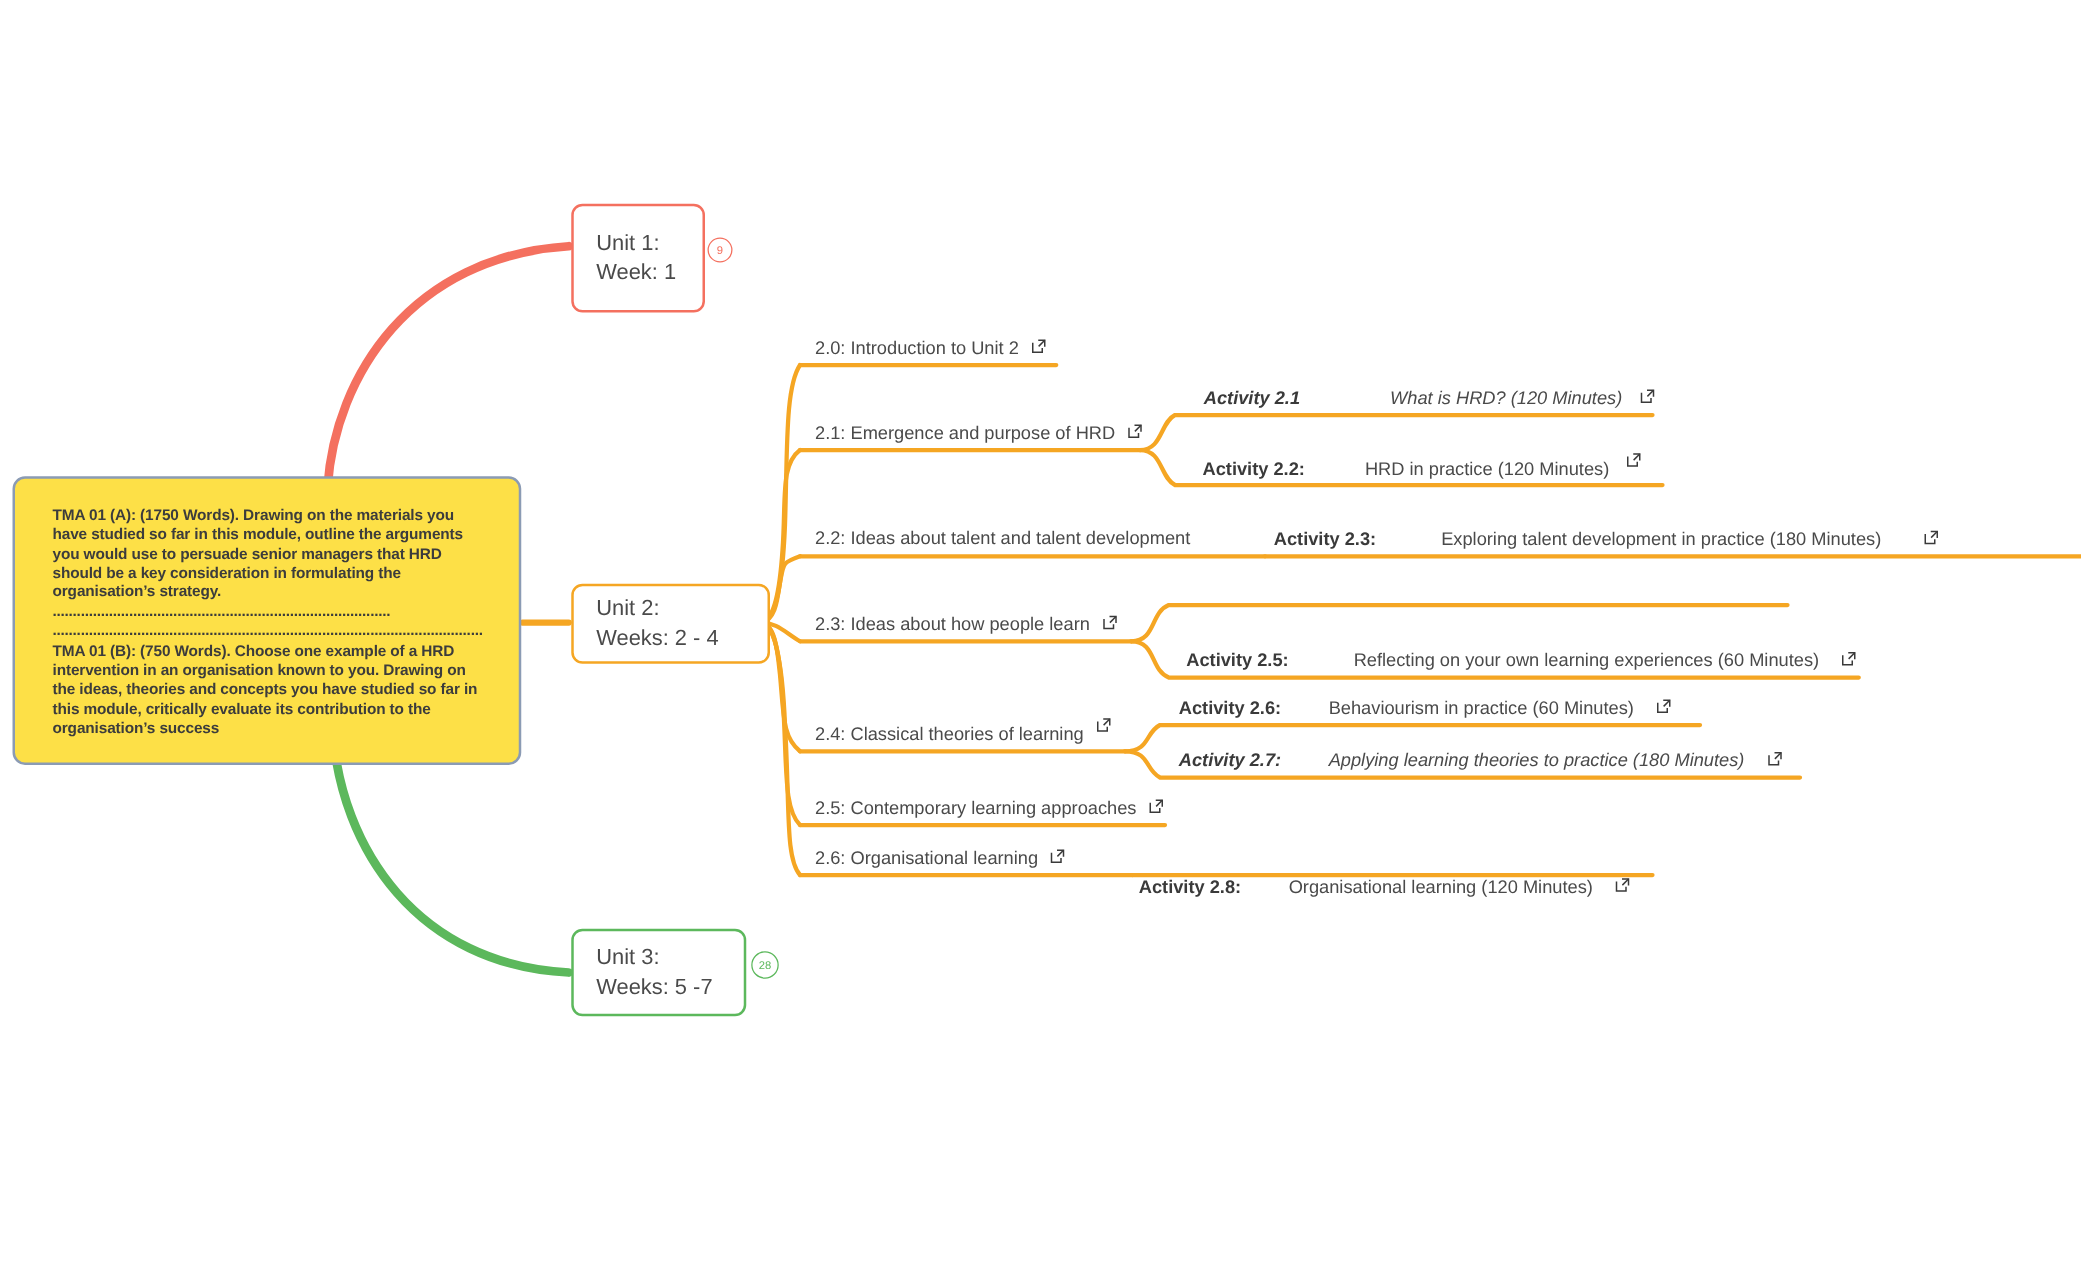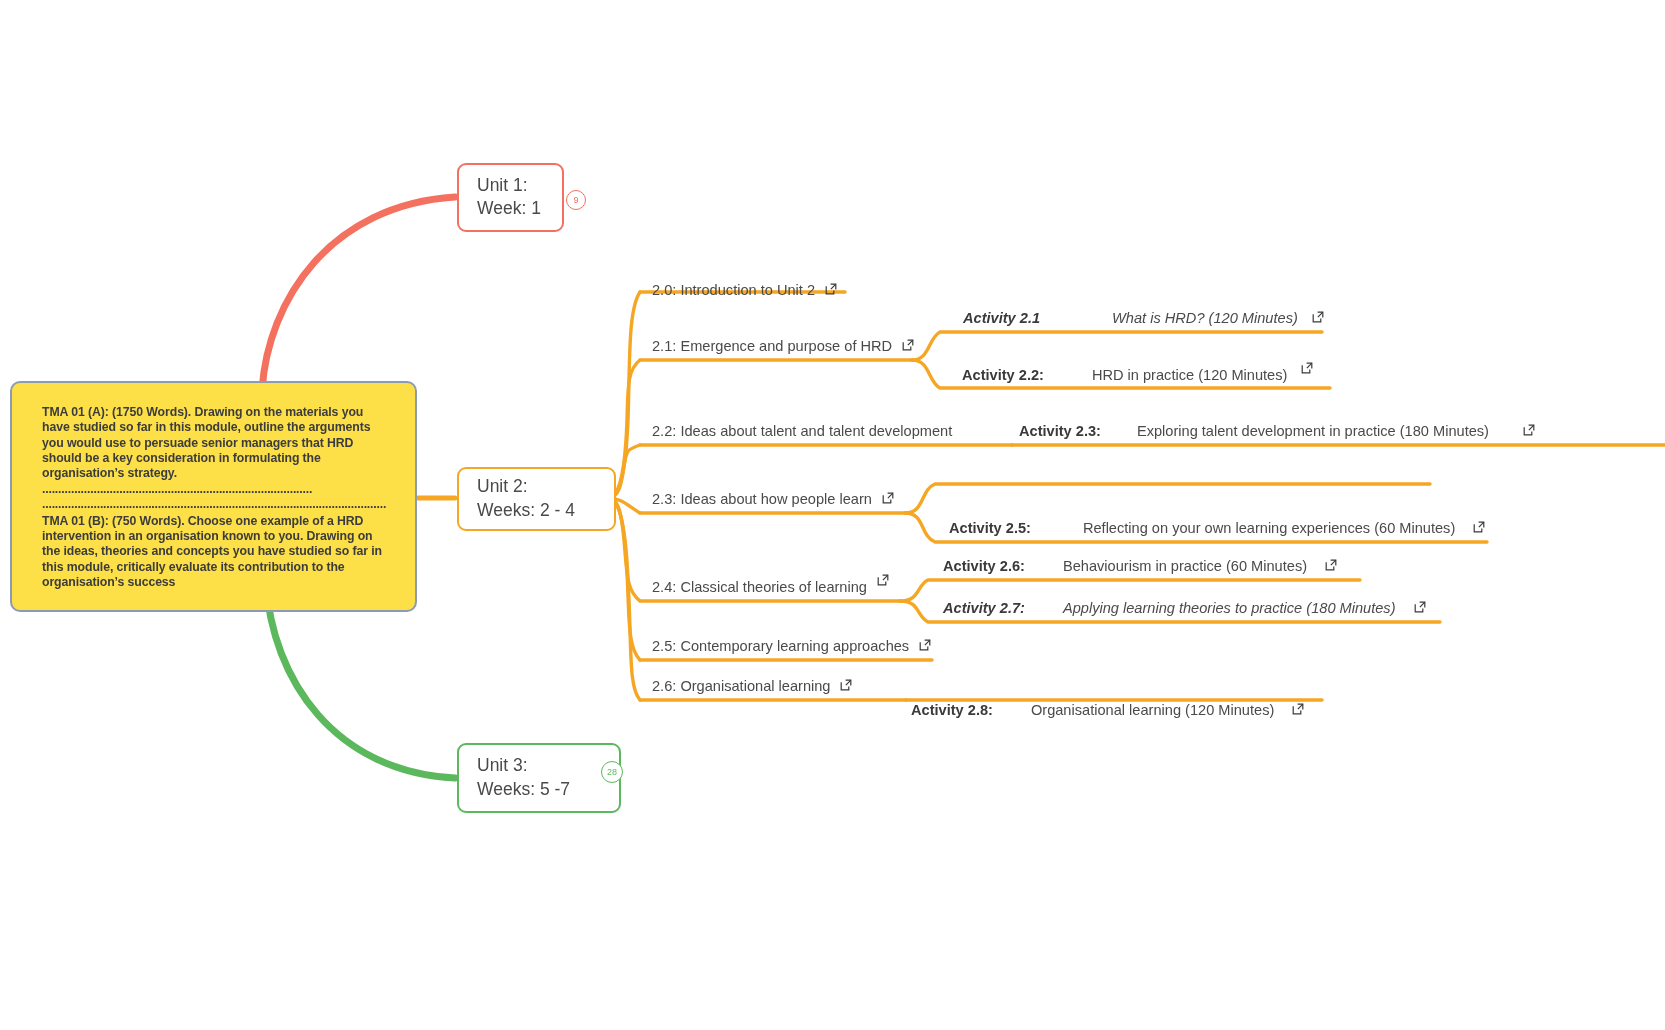--- a/index.html
+++ b/index.html
@@ -51,23 +51,23 @@
     flex-direction:column;
     justify-content:center;
     padding:9px 18px 10px 18px;
   }
   .unit-line{
     font-size:17.5px;
     color:#4a4a4a;
     line-height:1.32;
     white-space:nowrap;
   }
-  #unit1{left:457px;top:163px;width:107px;height:69px;border-color:#f4705f;}
+  #unit1{left:457px;top:163px;width:107px;height:87px;border-color:#f4705f;}
   #unit2{left:457px;top:467px;width:159px;height:64px;border-color:#f5a623;}
-  #unit3{left:457px;top:743px;width:164px;height:70px;border-color:#5cb85c;}
+  #unit3{left:457px;top:743px;width:140px;height:70px;border-color:#5cb85c;}
 
   .unit-badge{
     position:absolute;
     border-radius:50%;
     background:#ffffff;
     display:flex;align-items:center;justify-content:center;
     font-size:9px;
     line-height:1;
     border-width:1px;border-style:solid;
   }
@@ -165,21 +165,21 @@
     <span class="unit-line">Unit 2:</span>
     <span class="unit-line">Weeks: 2 - 4</span>
   </div>
 
   <div class="unit-node" id="unit3">
     <span class="unit-line">Unit 3:</span>
     <span class="unit-line">Weeks: 5 -7</span>
   </div>
   <div class="unit-badge" id="badge3">28</div>
 
-  <div class="node-label" style="left:652px;top:271px;margin-top:12px;">
+  <div class="node-label" style="left:652px;top:271px;">
     <span class="code">2.0: Introduction to Unit 2</span>
     <span class="ext-icon" style="margin-left:10px;">
       <svg width="12" height="12" viewBox="0 0 12 12">
           <path d="M1.2 3.2 L1.2 10.8 L8.8 10.8 L8.8 7.4" fill="none" stroke="#3a3a3a" stroke-width="1.2"></path>
           <path d="M5.6 1.2 L10.8 1.2 L10.8 6.4" fill="none" stroke="#3a3a3a" stroke-width="1.2"></path>
           <path d="M10.8 1.2 L5.9 6.1" fill="none" stroke="#3a3a3a" stroke-width="1.2"></path>
         </svg>
     </span>
   </div>
 
@@ -261,21 +261,21 @@
       <svg width="12" height="12" viewBox="0 0 12 12">
           <path d="M1.2 3.2 L1.2 10.8 L8.8 10.8 L8.8 7.4" fill="none" stroke="#3a3a3a" stroke-width="1.2"></path>
           <path d="M5.6 1.2 L10.8 1.2 L10.8 6.4" fill="none" stroke="#3a3a3a" stroke-width="1.2"></path>
           <path d="M10.8 1.2 L5.9 6.1" fill="none" stroke="#3a3a3a" stroke-width="1.2"></path>
         </svg>
     </span>
   </div>
 
   <div class="node-label act" style="left:1019px;top:424px;">
     <span class="code">Activity 2.3:</span>
-    <span class="desc" style="margin-left:36px;">Exploring talent development in practice  (180 Minutes)</span>
+    <span class="desc" style="margin-left:52px;">Exploring talent development in practice  (180 Minutes)</span>
     <span class="ext-icon" style="margin-left:34px;">
       <svg width="12" height="12" viewBox="0 0 12 12">
           <path d="M1.2 3.2 L1.2 10.8 L8.8 10.8 L8.8 7.4" fill="none" stroke="#3a3a3a" stroke-width="1.2"></path>
           <path d="M5.6 1.2 L10.8 1.2 L10.8 6.4" fill="none" stroke="#3a3a3a" stroke-width="1.2"></path>
           <path d="M10.8 1.2 L5.9 6.1" fill="none" stroke="#3a3a3a" stroke-width="1.2"></path>
         </svg>
     </span>
   </div>
 
 

